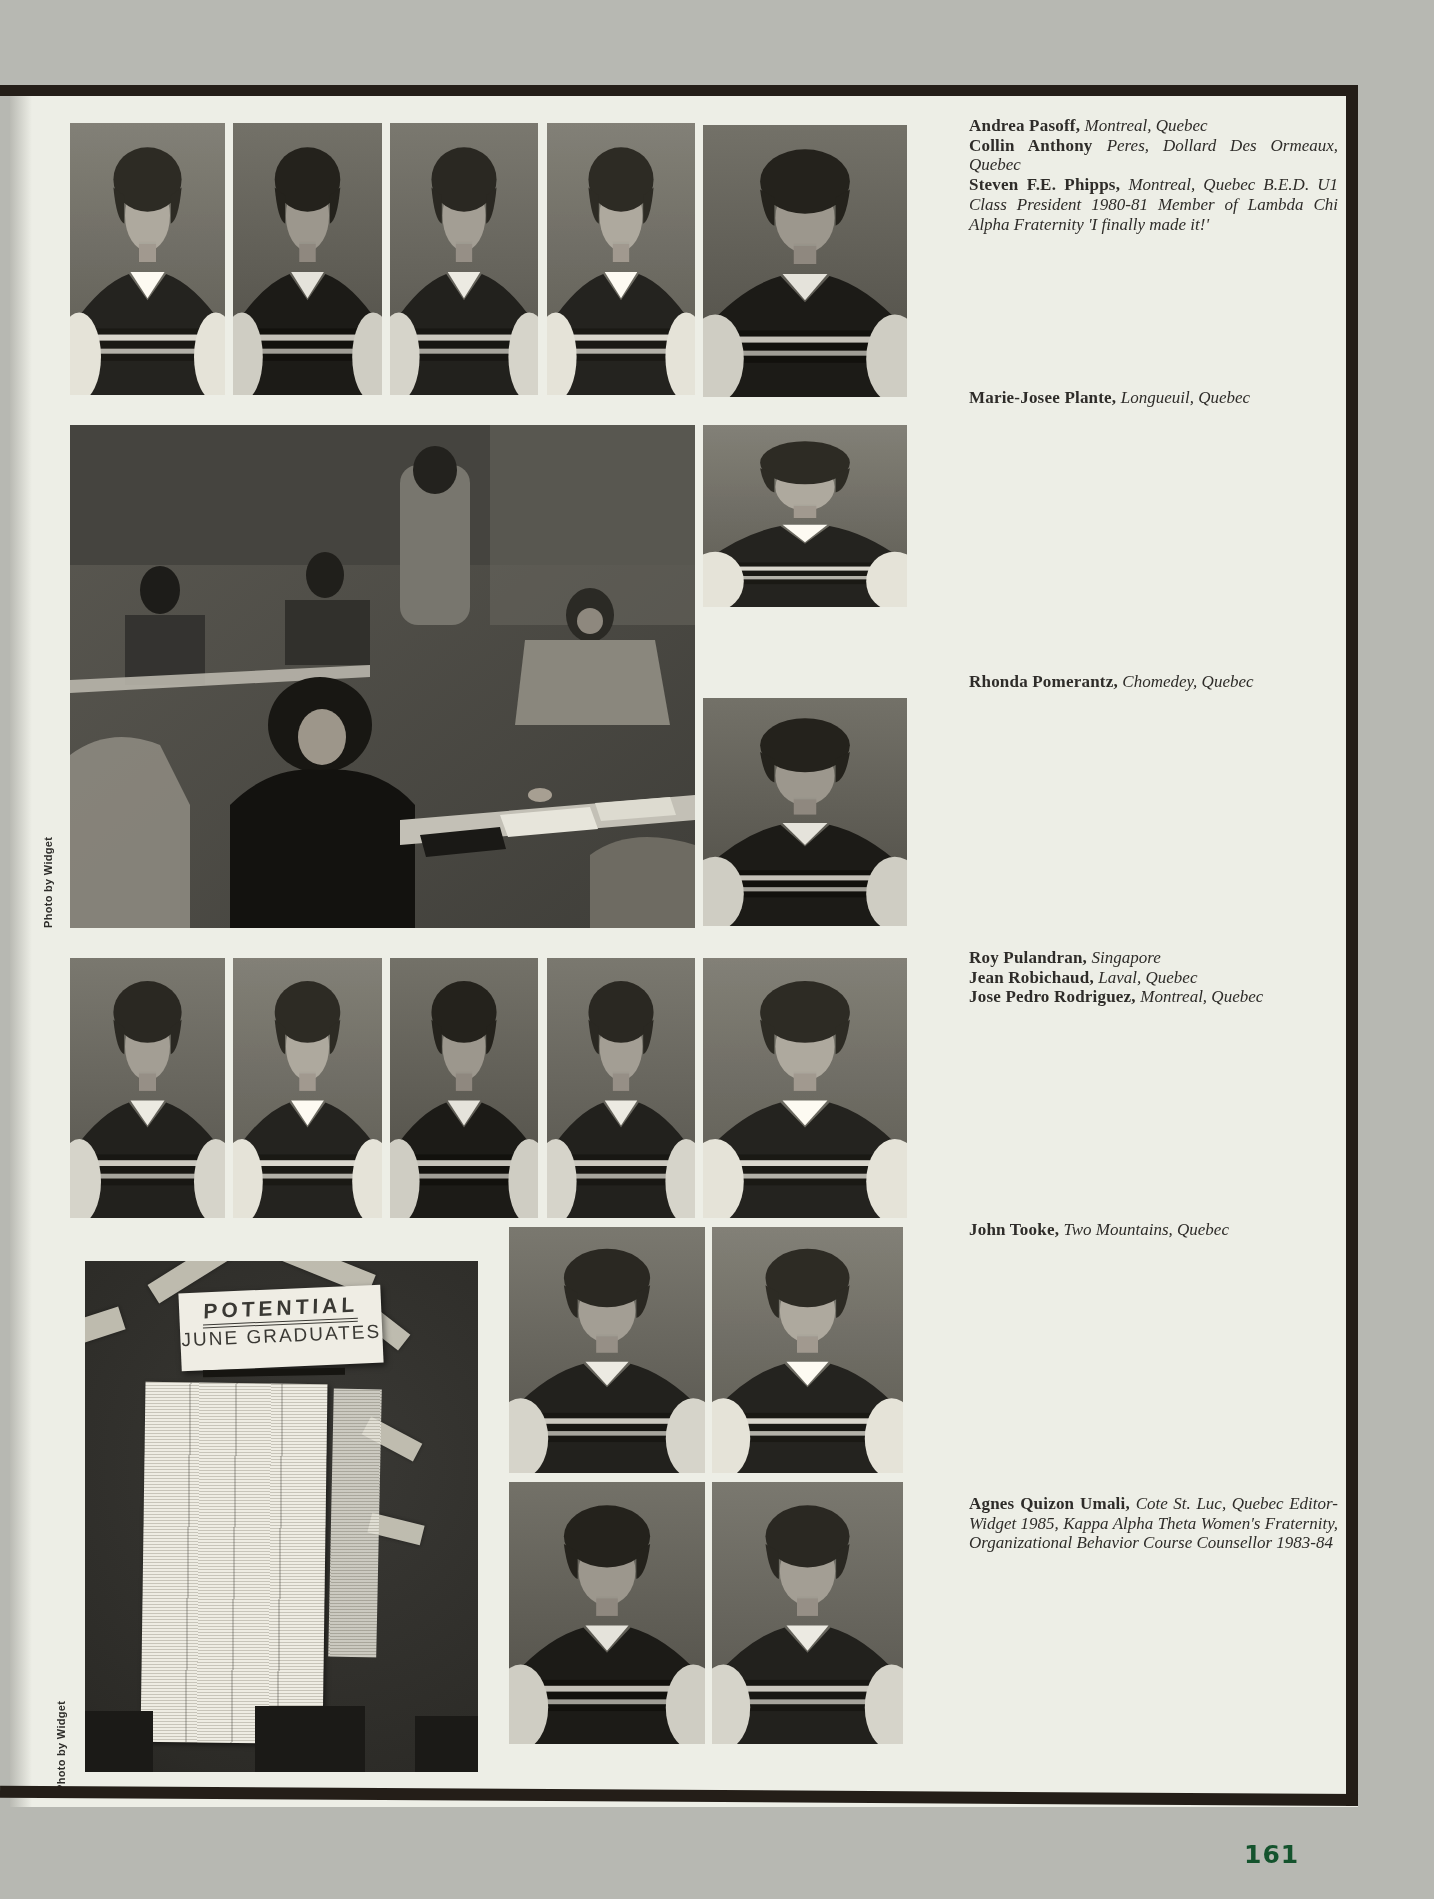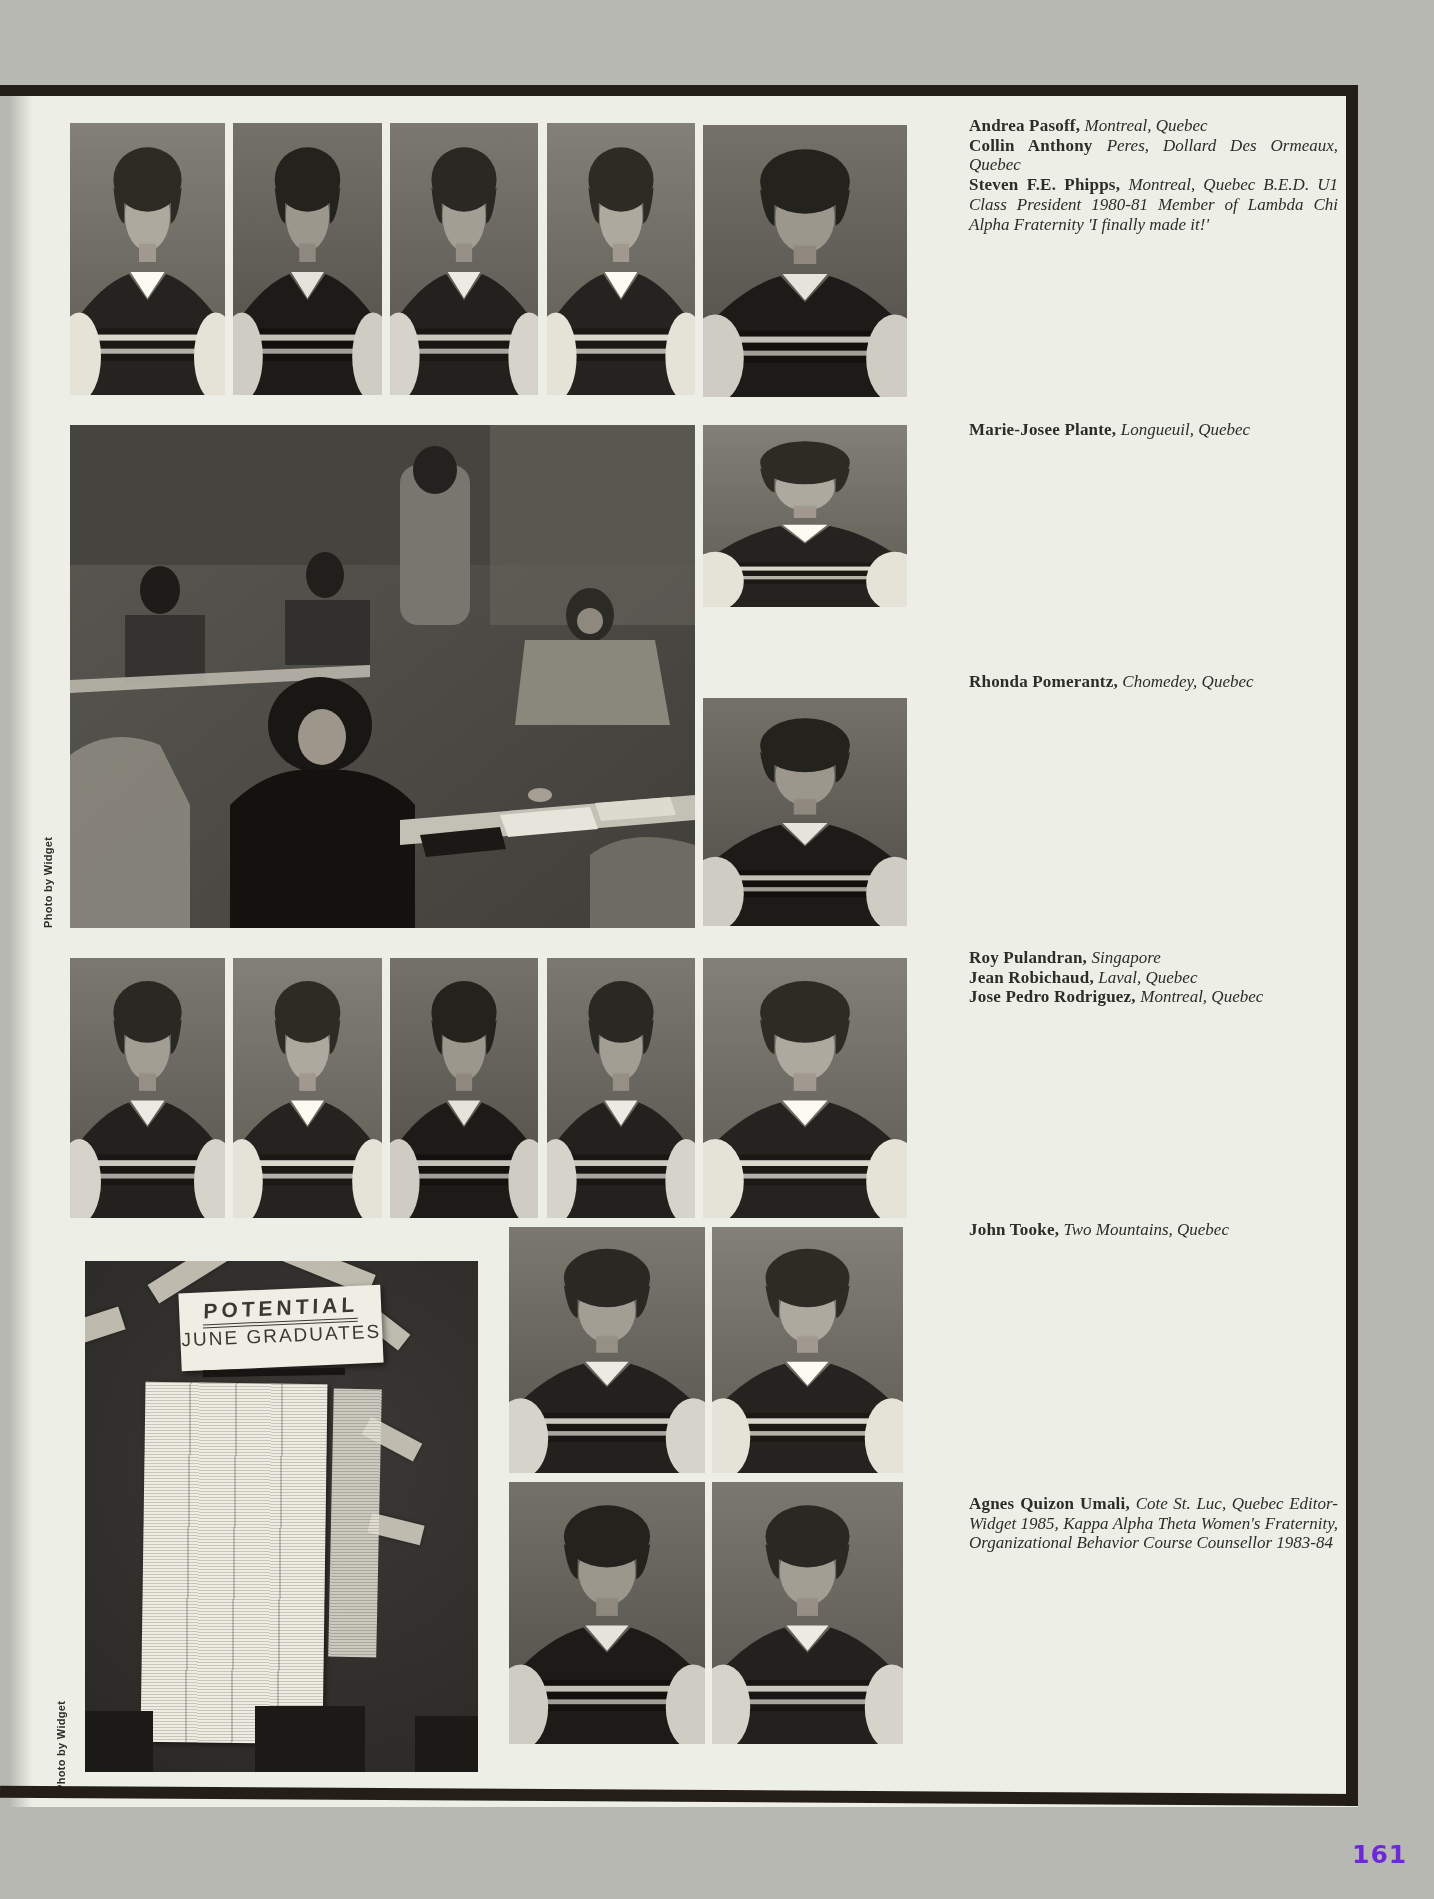--- a/index.html
+++ b/index.html
@@ -18,22 +18,22 @@
   .photo:nth-of-type(3n) svg{filter:brightness(1.07);}
   .photo:nth-of-type(3n+1) svg{filter:brightness(.95) contrast(1.05);}
 
   .tb{position:absolute;left:938px;width:400px;color:#2e2c29;font-size:17px;line-height:1.16;}
   .tb .entry{text-align:justify;margin-left:31px;}
   .tb b{font-weight:700;font-style:normal;letter-spacing:.2px;}
   .tb i{font-style:italic;}
 
   .credit{position:absolute;transform:rotate(-90deg);transform-origin:0 0;white-space:nowrap;
           font:bold 11px "Liberation Sans", sans-serif;letter-spacing:.3px;color:#2e2d2a;}
-  .folio{position:absolute;left:1352px;top:1840px;font:bold 25px "DejaVu Sans", sans-serif;
-         color:#6d28d9;letter-spacing:1px;}
+  .folio{position:absolute;left:1244px;top:1840px;font:bold 25px "DejaVu Sans", sans-serif;
+         color:#14532d;letter-spacing:1px;}
 
   
   .sign-bg{position:absolute;inset:0;background:
       radial-gradient(120% 90% at 60% 40%, #3a3935 0%, #2c2b27 70%, #211f1c 100%);}
   .tape{position:absolute;background:#d2cfc1;opacity:.88;box-shadow:0 0 4px rgba(0,0,0,.4);}
   .sign-paper{position:absolute;left:95px;top:28px;width:202px;height:78px;background:#efede4;
       transform:rotate(-2.5deg);text-align:center;color:#3a3934;box-shadow:2px 3px 6px rgba(0,0,0,.5);}
   .sign-paper .l1{display:inline-block;margin-top:7px;font:600 21px "Liberation Sans",sans-serif;
       letter-spacing:4px;border-bottom:4px double #3a3934;padding-bottom:1px;transform:skewX(-4deg);}
   .sign-paper .l2{margin-top:4px;font:500 19px "Liberation Sans",sans-serif;letter-spacing:2px;transform:skewX(-4deg);}
@@ -215,21 +215,21 @@
       <svg viewBox="0 0 100 135" preserveAspectRatio="none">
         <use href="#portrait"></use>
       </svg>
     </div>
 
   <div class="tb" style="top:116px">
       <div class="entry"><b>Andrea Pasoff, </b><i>Montreal, Quebec</i></div>
       <div class="entry"><b>Collin Anthony </b><i>Peres, Dollard Des Ormeaux, Quebec</i></div>
       <div class="entry"><b>Steven F.E. Phipps, </b><i>Montreal, Quebec B.E.D. U1 Class President 1980-81 Member of Lambda Chi Alpha Fraternity 'I finally made it!'</i></div>
     </div>
-  <div class="tb" style="top:420px">
+  <div class="tb" style="top:388px">
       <div class="entry"><b>Marie-Josee Plante, </b><i>Longueuil, Quebec</i></div>
     </div>
   <div class="tb" style="top:672px">
       <div class="entry"><b>Rhonda Pomerantz, </b><i>Chomedey, Quebec</i></div>
     </div>
   <div class="tb" style="top:948px">
       <div class="entry"><b>Roy Pulandran, </b><i>Singapore</i></div>
       <div class="entry"><b>Jean Robichaud, </b><i>Laval, Quebec</i></div>
       <div class="entry"><b>Jose Pedro Rodriguez, </b><i>Montreal, Quebec</i></div>
     </div>

